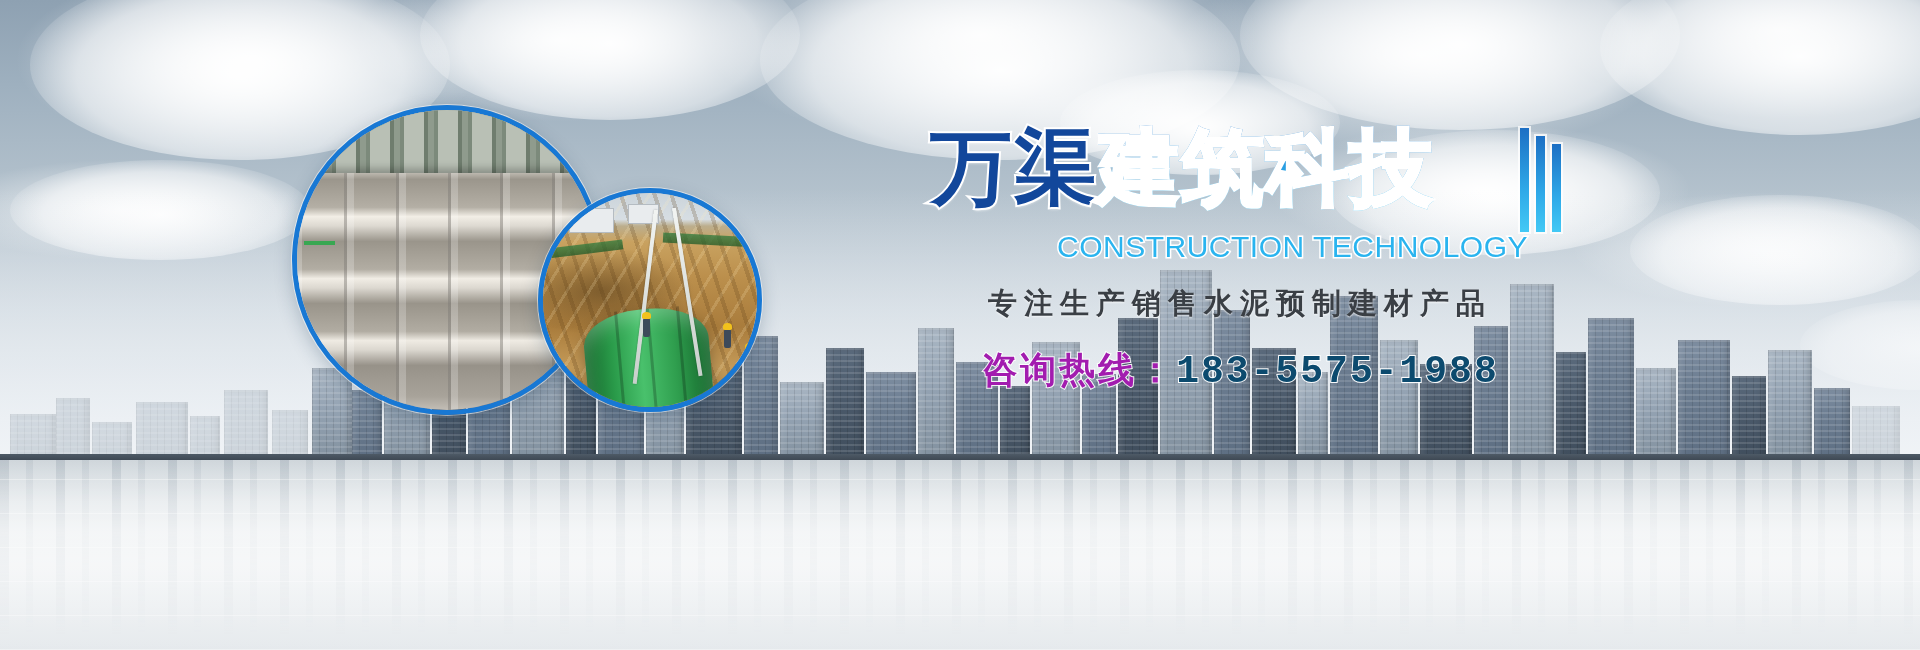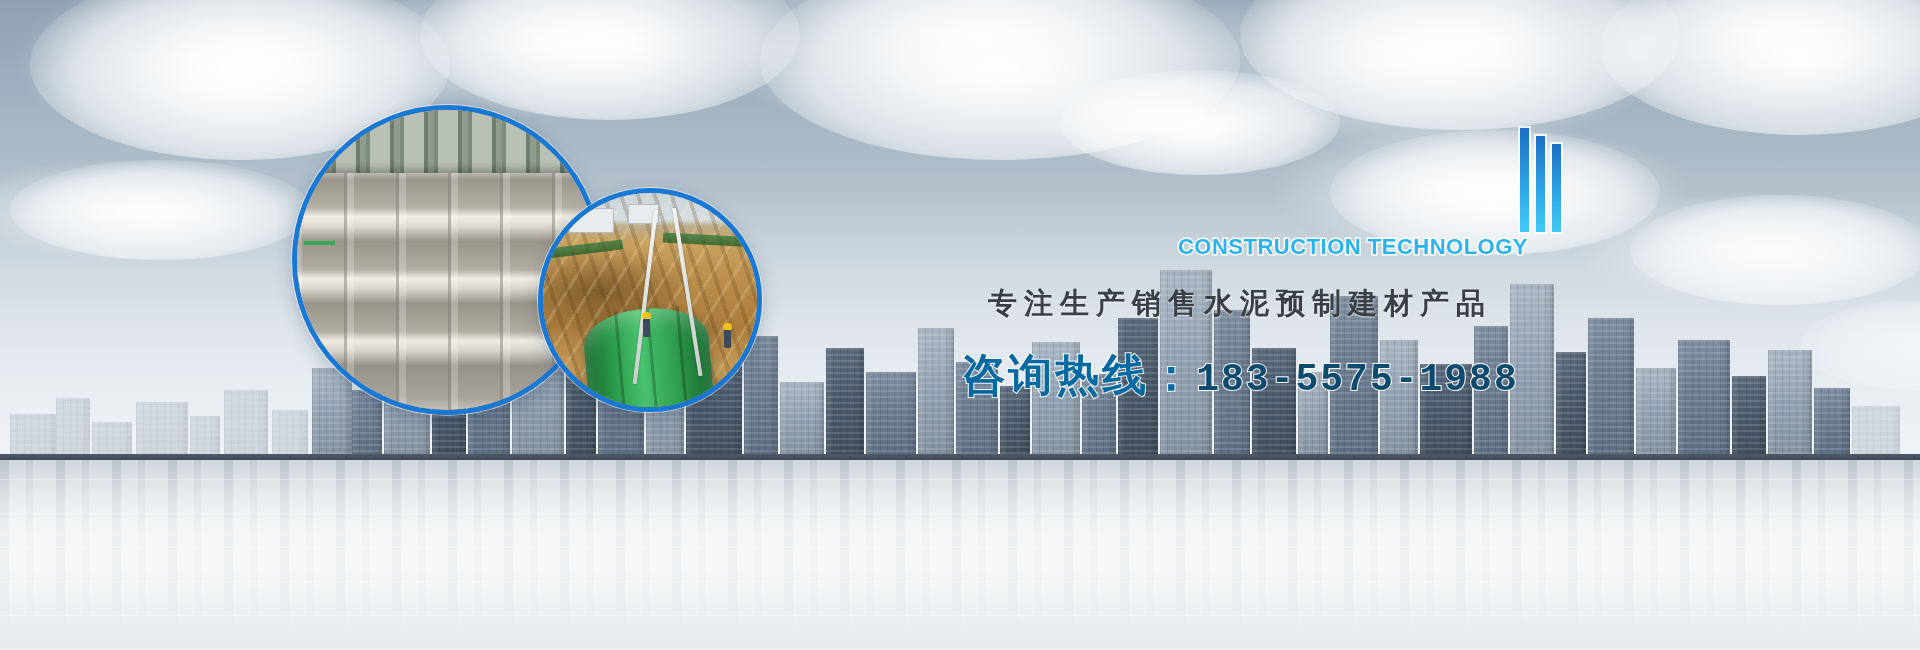--- a/index.html
+++ b/index.html
@@ -187,21 +187,21 @@
   }
   .bars i:nth-child(2){height:96px;margin-top:8px;}
   .bars i:nth-child(3){height:88px;margin-top:16px;}
 
   .en-row{
     position:relative;height:34px;margin-top:4px;
     display:flex;align-items:center;justify-content:flex-end;
     padding-right:42px;
   }
   .en{
-    font-size:22px;font-weight:bold;letter-spacing:.5px;
+    font-size:30px;font-weight:normal;letter-spacing:.5px;
     color:#2ab4ef;
     -webkit-text-stroke:3px #ffffff;
     paint-order:stroke fill;
     white-space:nowrap;
   }
 
   .redbar{
     margin-top:14px;width:620px;height:55px;
     background:linear-gradient(180deg,#e41d12 0%,#d8110a 100%);
     display:flex;align-items:center;justify-content:center;
@@ -214,21 +214,21 @@
   .sub2{
     margin-top:20px;width:620px;text-align:center;
     color:#3a3f45;font-size:29px;font-weight:bold;letter-spacing:7px;white-space:nowrap;
     text-shadow:0 1px 2px rgba(255,255,255,.8);
   }
 
   .phone{
     margin-top:22px;width:620px;text-align:center;white-space:nowrap;
   }
   .phone .lbl{
-    font-size:44px;font-weight:bold;letter-spacing:3px;color:#0369a1;
+    font-size:36px;font-weight:bold;letter-spacing:3px;color:#a21caf;
     -webkit-text-stroke:2px rgba(255,255,255,.9);paint-order:stroke fill;
   }
   .phone .num{
     font-family:"Liberation Mono","DejaVu Sans Mono",monospace;
     font-size:38px;font-weight:bold;letter-spacing:2px;
     color:#0c4a6e;
     -webkit-text-stroke:2px rgba(255,255,255,.95);paint-order:stroke fill;
   }
 </style>
 </head>
@@ -326,20 +326,23 @@
       <div class="cable" style="left:60%;top:9%;height:76%;transform:rotate(-9deg);"></div>
       <div class="worker" style="left:47%;top:58%;"></div>
       <div class="worker" style="left:83%;top:63%;"></div>
       <div class="worker" style="left:93%;top:72%;"></div>
     </div>
   </div>
 
   <div class="textblock">
 
     <div class="title-row">
+      <div class="title">
+        <span class="seg t-dark">万渠</span><span class="seg t-lite">建筑科技</span>
+      </div>
       <div class="bars" style="left:590px;">
         <i></i><i></i><i></i>
       </div>
     </div>
 
     <div class="en-row">
       <span class="en">CONSTRUCTION TECHNOLOGY</span>
     </div>
 
 

